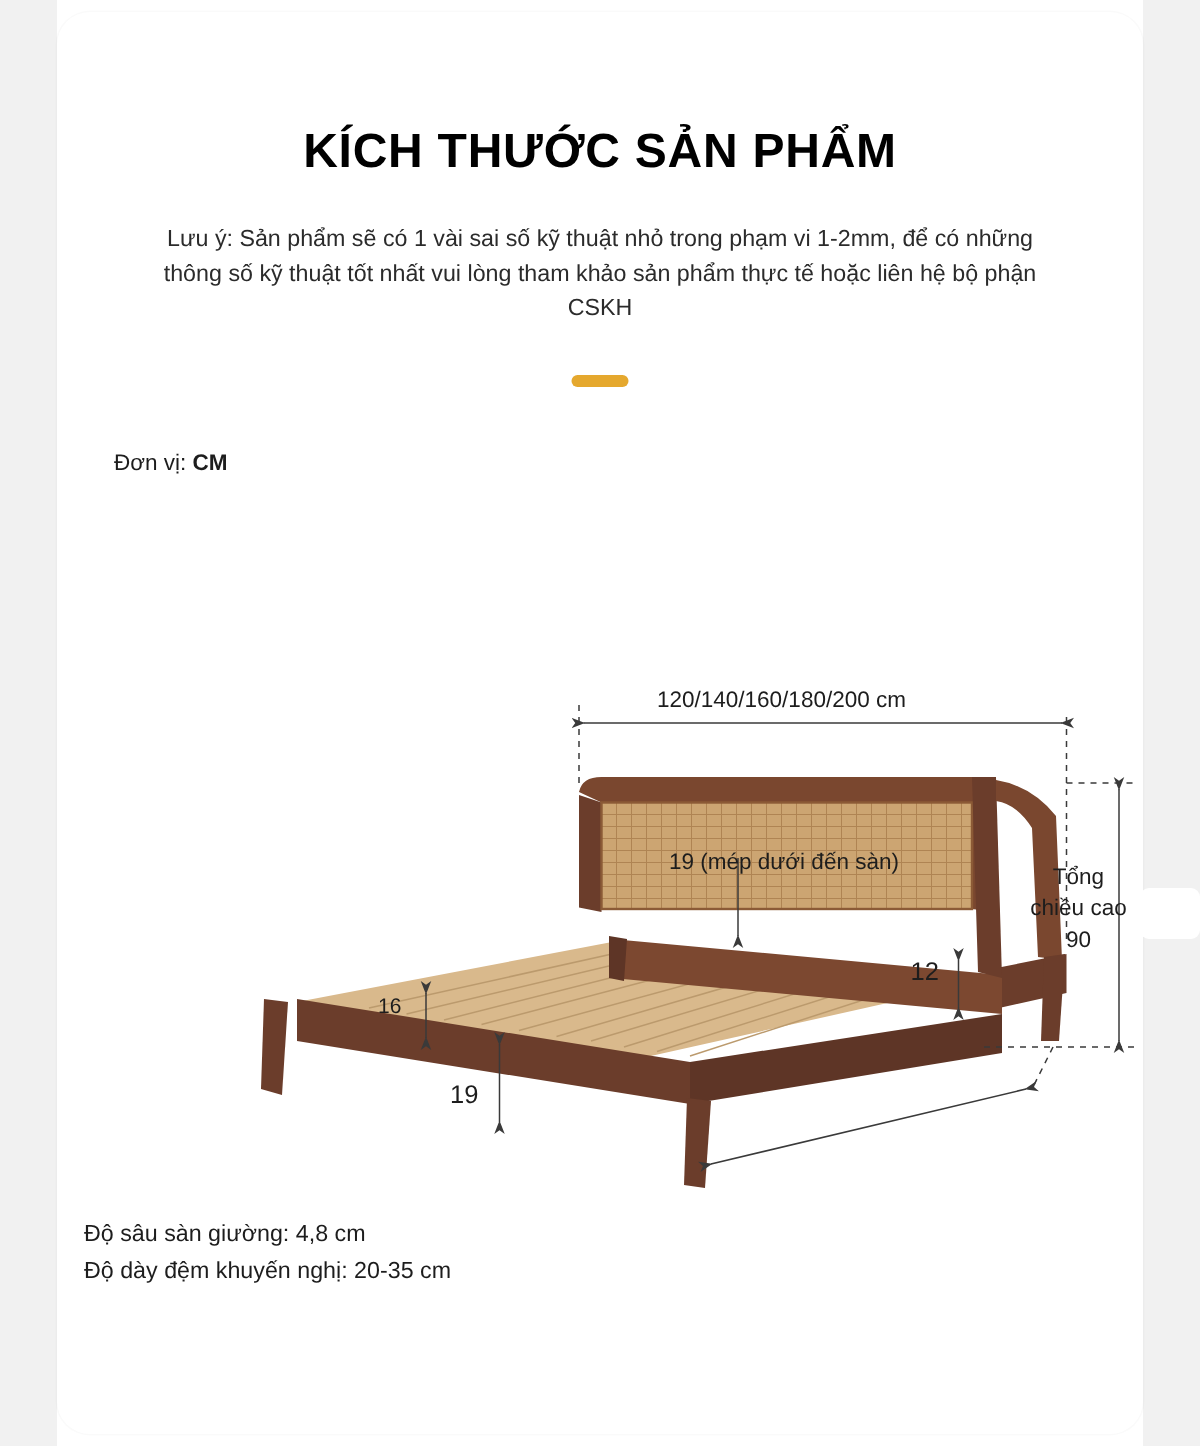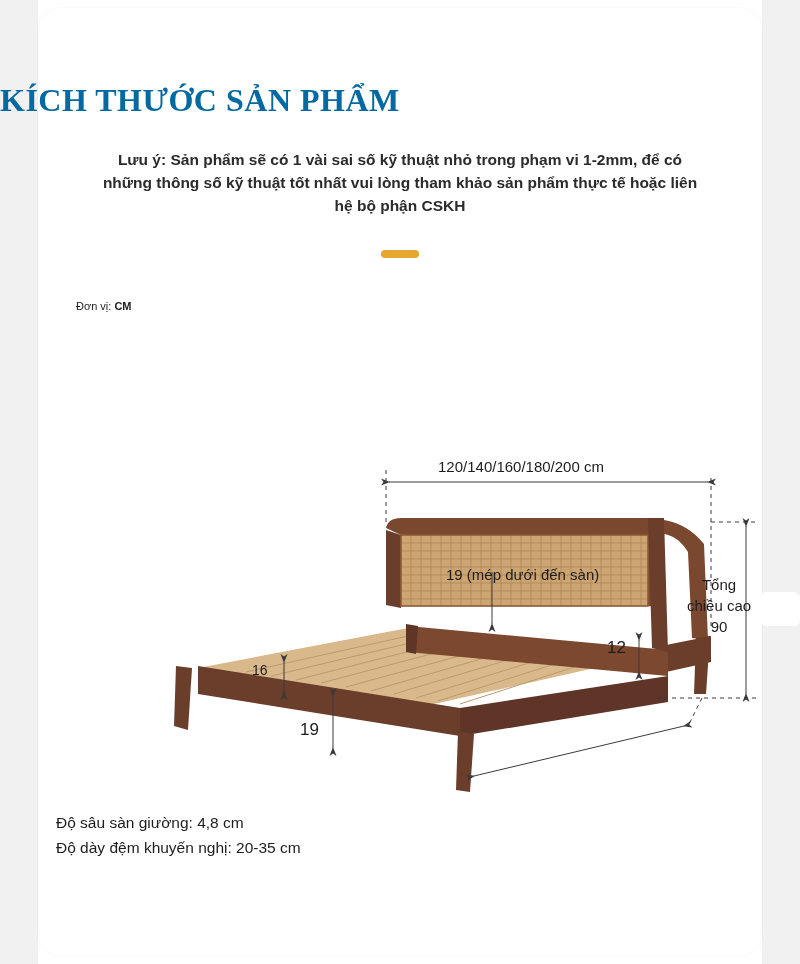--- a/index.html
+++ b/index.html
@@ -37,50 +37,48 @@
   .notch-right {
     position: absolute;
     left: 760px; top: 592px; width: 40px; height: 34px;
     background: #ffffff;
     border-radius: 6px;
   }
 
   .title {
     position: absolute;
     left: 0; right: 0; top: 82px;
-    text-align: left;
+    text-align: center;
     font-size: 32px;
     font-weight: bold;
     letter-spacing: 0.5px;
-    color: #0369a1;
-    font-family: Liberation Serif, serif;
+    color: #000000;
   }
   .note {
     position: absolute;
     left: 100px; width: 600px; top: 148px;
     text-align: center;
     font-size: 15.5px;
     line-height: 23px;
     color: #2b2b2b;
-    font-weight: bold;
   }
   .divider {
     position: absolute;
     left: 50%;
     transform: translateX(-50%);
     top: 250px;
     width: 38px;
     height: 8px;
     border-radius: 4px;
     background: #e5a82e;
   }
   .unit {
     position: absolute;
     left: 76px; top: 300px;
-    font-size: 11px;
+    font-size: 15px;
     color: #1d1d1d;
   }
   .unit b { font-weight: bold; }
 
   .specs {
     position: absolute;
     left: 56px;
     top: 810px;
     font-size: 15.5px;
     line-height: 25px;

